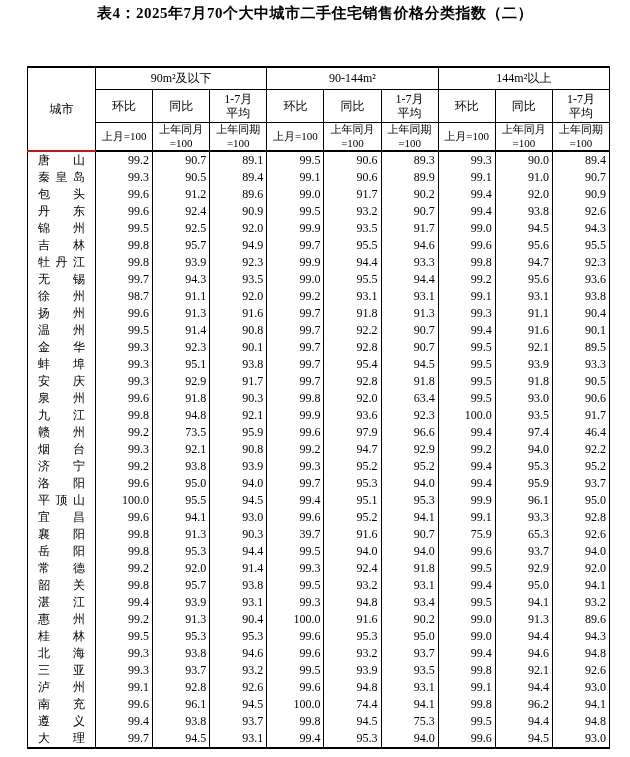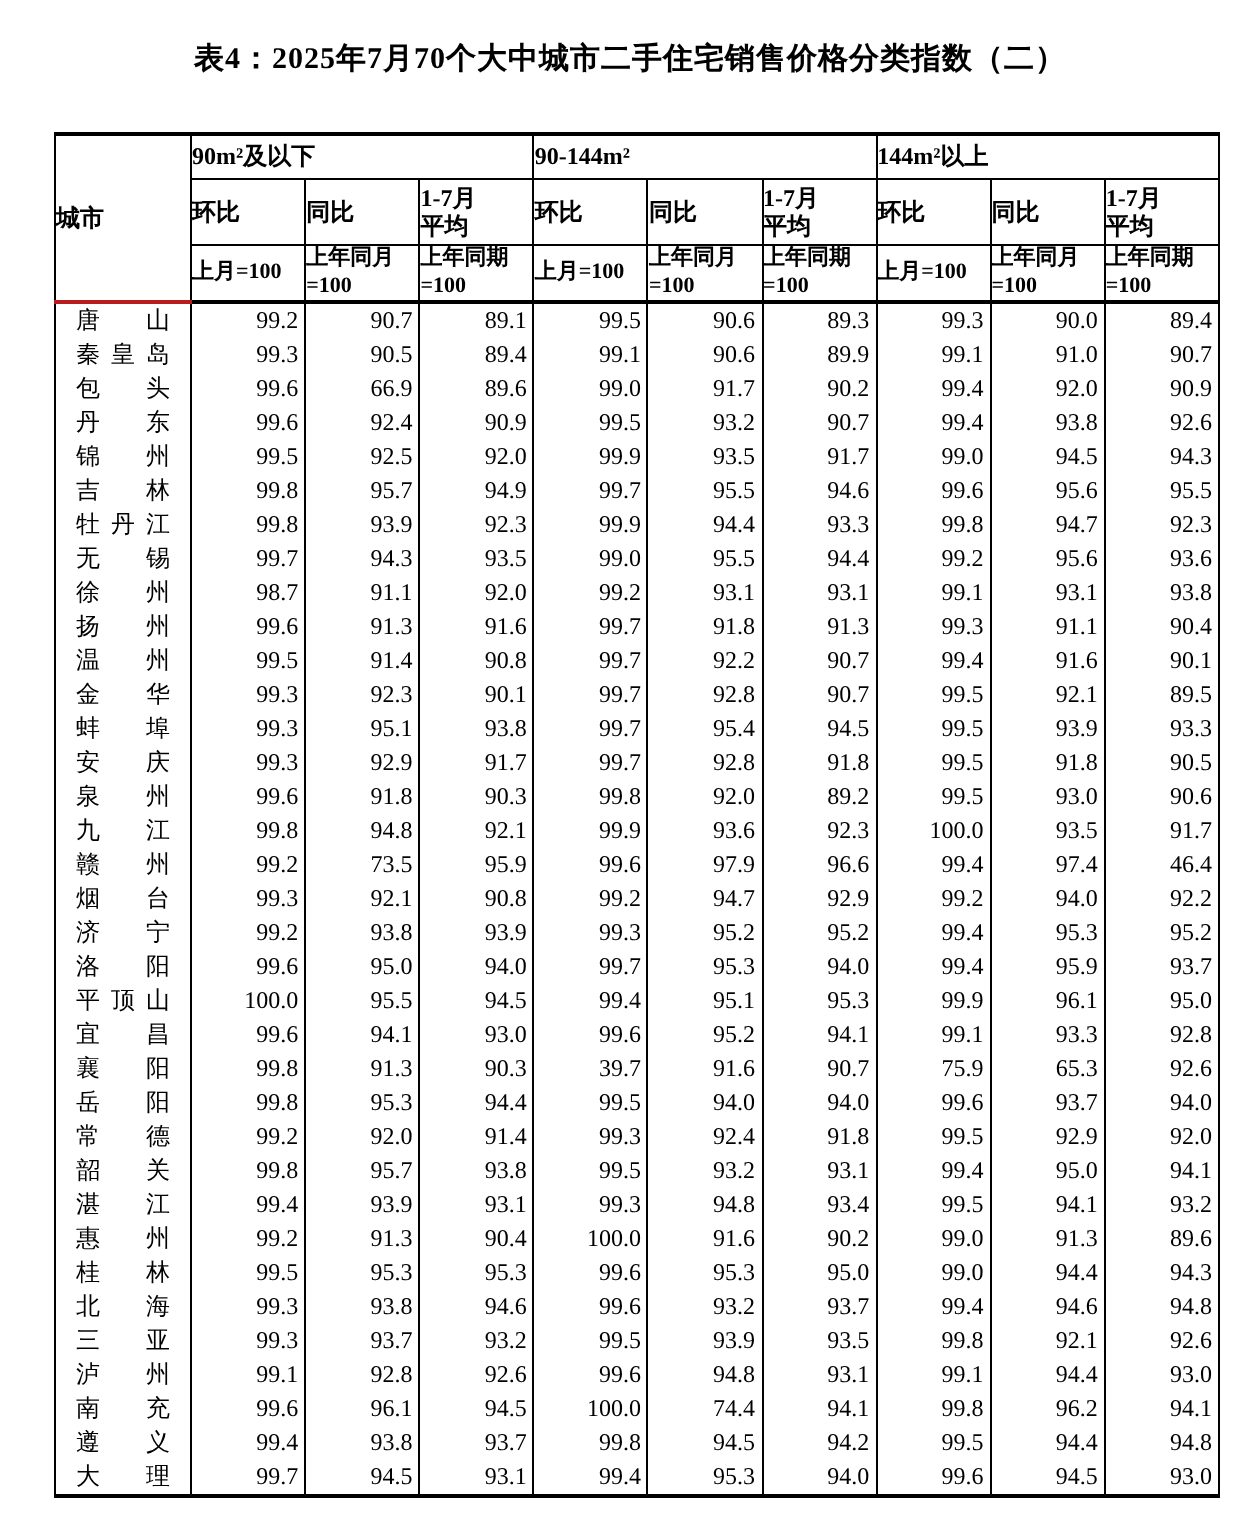--- a/index.html
+++ b/index.html
@@ -6,21 +6,21 @@
   body {
     width: 630px; height: 757px;
     background: #ffffff;
     color: #000000;
     font-family: "Liberation Serif", "DejaVu Serif", serif;
   }
   .page { position: relative; width: 630px; height: 757px; overflow: hidden; }
 
   .title {
     position: absolute;
-    top: 20px; left: 0;
+    top: 4px; left: 0;
     width: 100%;
     margin: 0;
     text-align: center;
     font-size: 15px;
     font-weight: bold;
     letter-spacing: 0.5px;
   }
 
   table.idx {
     position: absolute;
@@ -29,22 +29,22 @@
     border-collapse: collapse;
     table-layout: fixed;
     border-top: 2px solid #000;
     border-bottom: 2px solid #000;
     border-left: 1px solid #000;
     border-right: 1px solid #000;
   }
 
   thead th {
     border: 1px solid #000;
-    font-weight: bold;
-    text-align: left;
+    font-weight: normal;
+    text-align: center;
     vertical-align: middle;
     padding: 0;
     overflow: hidden;
   }
   tr.r1 th { height: 21px; font-size: 12px; }
   tr.r2 th { height: 32px; font-size: 12px; line-height: 1.2; white-space: pre-line; }
   tr.r3 th { height: 27px; font-size: 11px; line-height: 1.2; white-space: pre-line; border-bottom: 2px solid #000; }
   th.city-h { font-size: 12px; border-bottom: 2px solid #b91c1c; }
 
   tbody td {
@@ -161,21 +161,21 @@
           <td class="val">90.7</td>
         </tr>
         <tr>
           <td class="city">
             <div class="city-wrap">
               <span>包</span>
               <span>头</span>
             </div>
           </td>
           <td class="val">99.6</td>
-          <td class="val">66.9</td>
+          <td class="val">91.2</td>
           <td class="val">89.6</td>
           <td class="val">99.0</td>
           <td class="val">91.7</td>
           <td class="val">90.2</td>
           <td class="val">99.4</td>
           <td class="val">92.0</td>
           <td class="val">90.9</td>
         </tr>
         <tr>
           <td class="city">
@@ -370,21 +370,21 @@
             <div class="city-wrap">
               <span>泉</span>
               <span>州</span>
             </div>
           </td>
           <td class="val">99.6</td>
           <td class="val">91.8</td>
           <td class="val">90.3</td>
           <td class="val">99.8</td>
           <td class="val">92.0</td>
-          <td class="val">89.2</td>
+          <td class="val">63.4</td>
           <td class="val">99.5</td>
           <td class="val">93.0</td>
           <td class="val">90.6</td>
         </tr>
         <tr>
           <td class="city">
             <div class="city-wrap">
               <span>九</span>
               <span>江</span>
             </div>
@@ -694,21 +694,21 @@
             <div class="city-wrap">
               <span>遵</span>
               <span>义</span>
             </div>
           </td>
           <td class="val">99.4</td>
           <td class="val">93.8</td>
           <td class="val">93.7</td>
           <td class="val">99.8</td>
           <td class="val">94.5</td>
-          <td class="val">94.2</td>
+          <td class="val">75.3</td>
           <td class="val">99.5</td>
           <td class="val">94.4</td>
           <td class="val">94.8</td>
         </tr>
         <tr>
           <td class="city">
             <div class="city-wrap">
               <span>大</span>
               <span>理</span>
             </div>

